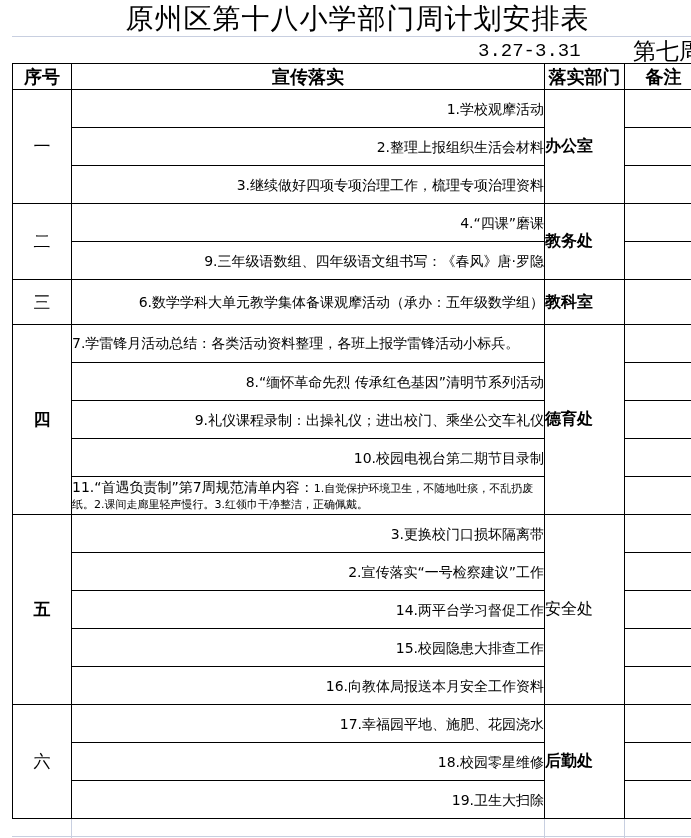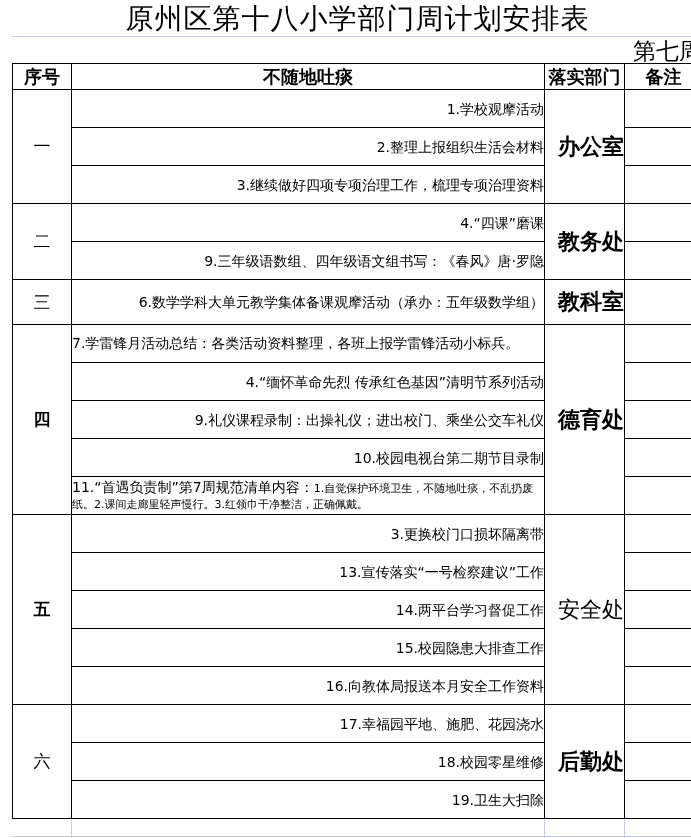--- a/index.html
+++ b/index.html
@@ -19,54 +19,55 @@
           font-size:23px; line-height:28px; }
   table.plan { position:absolute; left:0; top:63px; border-collapse:collapse; table-layout:fixed;
                width:690px; }
   table.plan td, table.plan th { border:1.5px solid #000; padding:0; overflow:hidden; }
   table.plan th { height:25px; font-family:"DejaVu Serif","Liberation Serif",serif; font-size:18px;
                   font-weight:bold; text-align:center; line-height:25px; }
   td.seq { text-align:center; font-family:"DejaVu Serif","Liberation Serif",serif; font-size:17px; }
   td.seq.bold { font-weight:bold; }
   td.item { font-size:14px; padding-left:2px; line-height:18px; vertical-align:middle; white-space:normal; }
   td.item.nowrap { white-space:nowrap;text-align:right; }
-  td.dept { text-align:right; font-size:22px; font-weight:bold; }
+  td.dept { text-align:left; font-size:16px; font-weight:bold; }
   td.dept.normal { font-weight:normal; }
   td.note { }
   .small { font-size:11px; }
 </style>
 </head>
 <body>
 
 <div class="sheet">
 
   <div class="gl-h" style="top:36px"></div>
   <div class="gl-h" style="top:836px"></div>
   <div class="gl-v" style="left:59px;top:818px;height:20px"></div>
   <div class="gl-v" style="left:532px;top:818px;height:20px"></div>
   <div class="gl-v" style="left:612px;top:818px;height:20px"></div>
   <div class="gl-v" style="left:689px;top:0;height:838px"></div>
 
   <div class="title">原州区第十八小学部门周计划安排表</div>
 
   <div class="daterow">
+    <span class="date">3.27-3.31</span>
     <span class="week">第七周</span>
   </div>
 
   <table class="plan">
     <colgroup>
       <col style="width:59px">
         <col style="width:473px">
         <col style="width:80px">
         <col style="width:78px">
     </colgroup>
     <tbody>
         <tr>
       <th>序号</th>
-      <th>不随地吐痰</th>
+      <th>宣传落实</th>
       <th>落实部门</th>
       <th>备注</th>
     </tr>
 
     <tr style="height:38px">
       <td class="seq" rowspan="3">一</td>
       <td class="item nowrap">1.学校观摩活动</td>
       <td class="dept" rowspan="3">办公室</td>
       <td class="note"></td>
     </tr>
@@ -97,21 +98,21 @@
       <td class="note"></td>
     </tr>
 
     <tr style="height:38px">
       <td class="seq bold" rowspan="5">四</td>
       <td class="item" style="line-height:17px">7.学雷锋月活动总结：各类活动资料整理，各班上报学雷锋活动小标兵。</td>
       <td class="dept" rowspan="5">德育处</td>
       <td class="note"></td>
     </tr>
     <tr style="height:38px">
-      <td class="item nowrap">4.“缅怀革命先烈 传承红色基因”清明节系列活动</td>
+      <td class="item nowrap">8.“缅怀革命先烈 传承红色基因”清明节系列活动</td>
       <td class="note"></td>
     </tr>
     <tr style="height:38px">
       <td class="item nowrap">9.礼仪课程录制：出操礼仪；进出校门、乘坐公交车礼仪</td>
       <td class="note"></td>
     </tr>
     <tr style="height:38px">
       <td class="item nowrap">10.校园电视台第二期节目录制</td>
       <td class="note"></td>
     </tr>
@@ -120,21 +121,21 @@
       <td class="note"></td>
     </tr>
 
     <tr style="height:38px">
       <td class="seq bold" rowspan="5">五</td>
       <td class="item nowrap">3.更换校门口损坏隔离带</td>
       <td class="dept normal" rowspan="5">安全处</td>
       <td class="note"></td>
     </tr>
     <tr style="height:38px">
-      <td class="item nowrap">13.宣传落实“一号检察建议”工作</td>
+      <td class="item nowrap">2.宣传落实“一号检察建议”工作</td>
       <td class="note"></td>
     </tr>
     <tr style="height:38px">
       <td class="item nowrap">14.两平台学习督促工作</td>
       <td class="note"></td>
     </tr>
     <tr style="height:38px">
       <td class="item nowrap">15.校园隐患大排查工作</td>
       <td class="note"></td>
     </tr>

